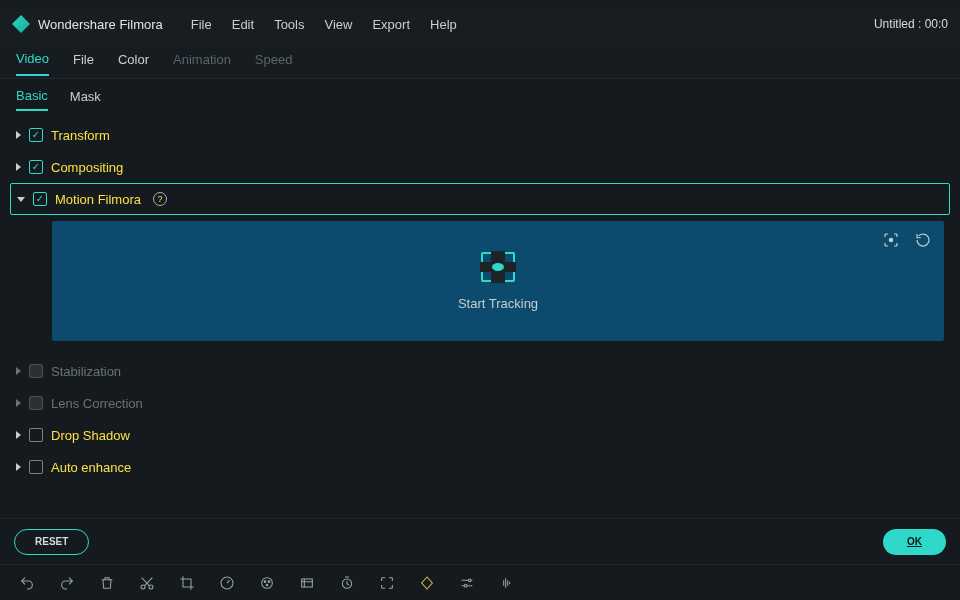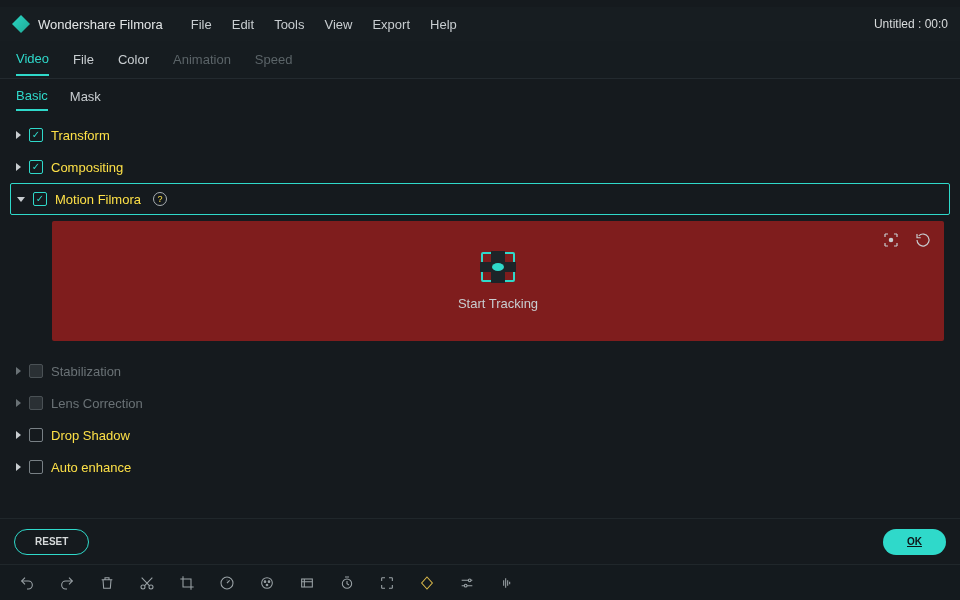--- a/index.html
+++ b/index.html
@@ -114,21 +114,21 @@
     border-radius: 50%;
     display: inline-flex; align-items: center; justify-content: center;
     font-size: 9px; line-height: 1;
     margin-left: 4px;
   }
   .help-circle::after { content: "?"; }
 
   
   .mt-panel {
     margin: 6px 6px 14px 42px;
-    background: #7f1d1d;
+    background: #0c4a6e;
     border-radius: 2px;
     position: relative;
     height: 120px;
     display: flex;
     flex-direction: column;
     align-items: center;
     justify-content: center;
     gap: 14px;
   }
   .mt-corner-icons {

